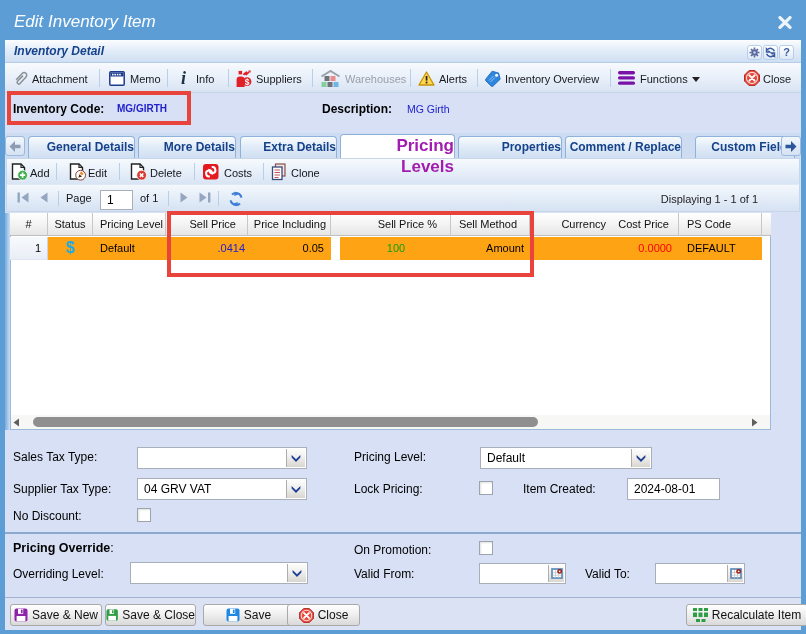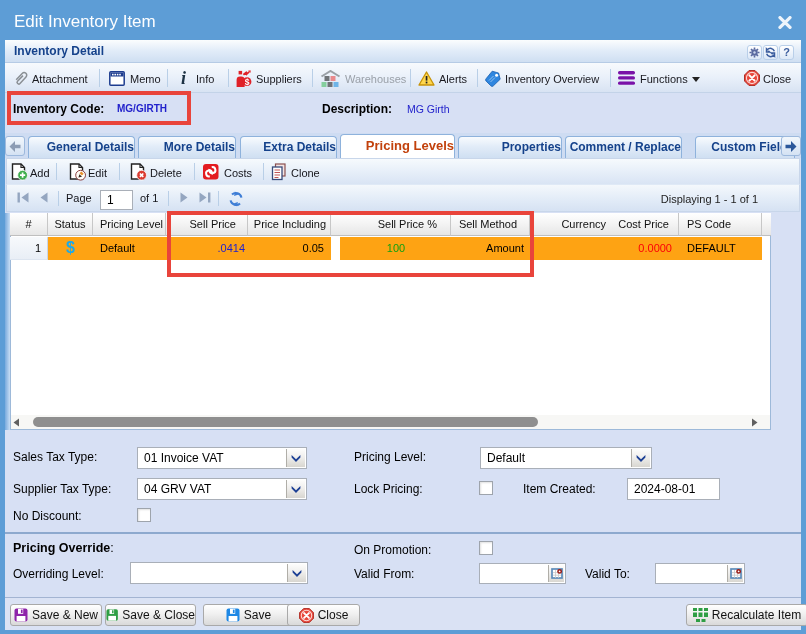--- a/index.html
+++ b/index.html
@@ -1,18 +1,18 @@
 <!DOCTYPE html>
 <html><head>
 <meta charset="utf-8">
 <style>
 * { margin:0; padding:0; box-sizing:border-box; }
 html,body { width:806px; height:634px; overflow:hidden; }
 body { position:relative; background:#5d9dd6; font-family:"Liberation Sans",sans-serif; }
-.abs { position:absolute; }
+.abs { position:absolute;font-style:italic; }
 .lbl { position:absolute; font-size:12px; color:#000; white-space:nowrap; }
 .blbl { position:absolute; font-size:12px; font-weight:bold; color:#000; white-space:nowrap; }
 
 #title { left:0; top:0; width:806px; height:40px; background:#5d9dd6; }
 #title .t { position:absolute; left:14px; top:12px; font-size:17px; color:#fdfeff; }
 
 #content { left:5px; top:40px; width:796px; height:590px; background:#d7e0f4; }
 #phead { left:5px; top:40px; width:796px; height:23px;
   background:linear-gradient(#fbfdfe,#e3edf9 45%,#cfdff2); border-bottom:1px solid #b6cbe5; }
 #phead .t { position:absolute; left:9px; top:4px; font-size:12px; font-weight:bold; color:#15428b; }
@@ -24,21 +24,21 @@
 .tsep { position:absolute; top:69px; width:1px; height:18px; background:#b9cfe7; }
 .ttxt { position:absolute; top:73px; font-size:11px; color:#19191f; white-space:nowrap; }
 .ttxt.gray { color:#9aa0a8; }
 
 .redbox { position:absolute; border:4px solid #e9443b; background:transparent; z-index:40; }
 
 #tabstrip { left:5px; top:133px; width:796px; height:25px; background:#cedcf2; }
 .tab { position:absolute; top:136px; height:22px; border:1px solid #8eb2dc; border-bottom:none;
   border-radius:4px 4px 0 0; background:linear-gradient(#f8fbfe,#e2ecf8 45%,#cfdff2);
   font-size:12px; font-weight:bold; color:#15428b; text-align:right; line-height:21px; }
-.tab.active { top:134px; height:24px; background:#ffffff; z-index:5; font-size:13px; color:#c2410c; }
+.tab.active { top:134px; height:24px; background:#ffffff; z-index:5; font-size:17px; color:#a21caf; }
 .tscroll { position:absolute; z-index:6; top:137px; width:18px; height:19px; border:1px solid #9db9dd; border-radius:3px;
   background:linear-gradient(#f2f7fc,#d4e2f3); text-align:center; }
 
 #gtbar { left:6px; top:158px; width:794px; height:26px;
   background:linear-gradient(#f6fafd,#e7eff9 50%,#d9e4f4); border:1px solid #c8d6ea; border-bottom:none; }
 #pager { left:6px; top:184px; width:794px; height:28px;
   background:linear-gradient(#f4f8fc,#e4edf8 50%,#d6e2f3); border:1px solid #c8d6ea; border-top:1px solid #dfe9f6; }
 .gtxt { position:absolute; top:167px; font-size:11px; color:#15151b; white-space:nowrap; }
 .gsep { position:absolute; top:163px; width:1px; height:17px; background:#b9cfe7; }
 .psep { position:absolute; top:191px; width:1px; height:15px; background:#b9cfe7; }
@@ -294,21 +294,20 @@
 <svg class="icon" style="left:13px;top:418px" width="7" height="9" viewBox="0 0 7 9">
     <path d="M6 0.5 v8 L0.5 4.5 Z" fill="#606060"></path>
   </svg>
 <svg class="icon" style="left:751px;top:418px" width="7" height="9" viewBox="0 0 7 9">
     <path d="M1 0.5 v8 L6.5 4.5 Z" fill="#606060"></path>
   </svg>
 <div class="abs" id="hthumb"></div>
 
 <div class="lbl" style="left:13px;top:450px">Sales Tax Type:</div>
 <div class="field" style="left:137px;top:447px;width:170px">
-    <div class="ftxt">01 Invoice VAT</div>
     <div class="combo-btn">
       <svg width="10" height="7" viewBox="0 0 10 7" style="margin:6px auto 0">
         <path d="M0.6 0 L5 4.2 L9.4 0 V2.6 L5 7 L0.6 2.6 Z" fill="#1c3f94"></path>
       </svg>
     </div>
   </div>
 <div class="lbl" style="left:354px;top:450px">Pricing Level:</div>
 <div class="field" style="left:480px;top:447px;width:172px">
     <div class="ftxt">Default</div>
     <div class="combo-btn">

